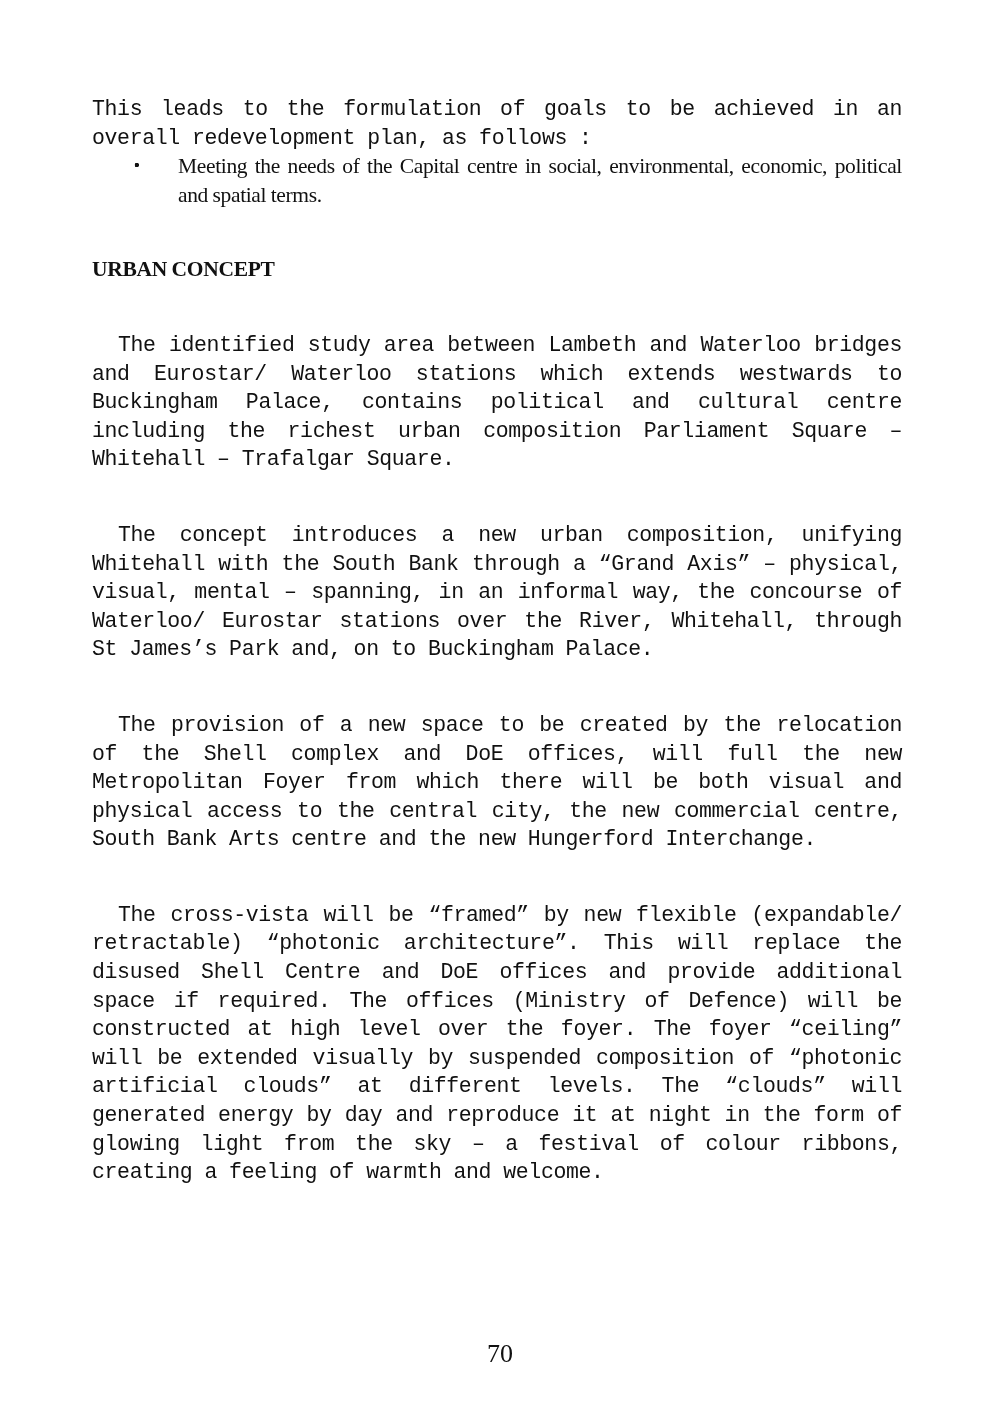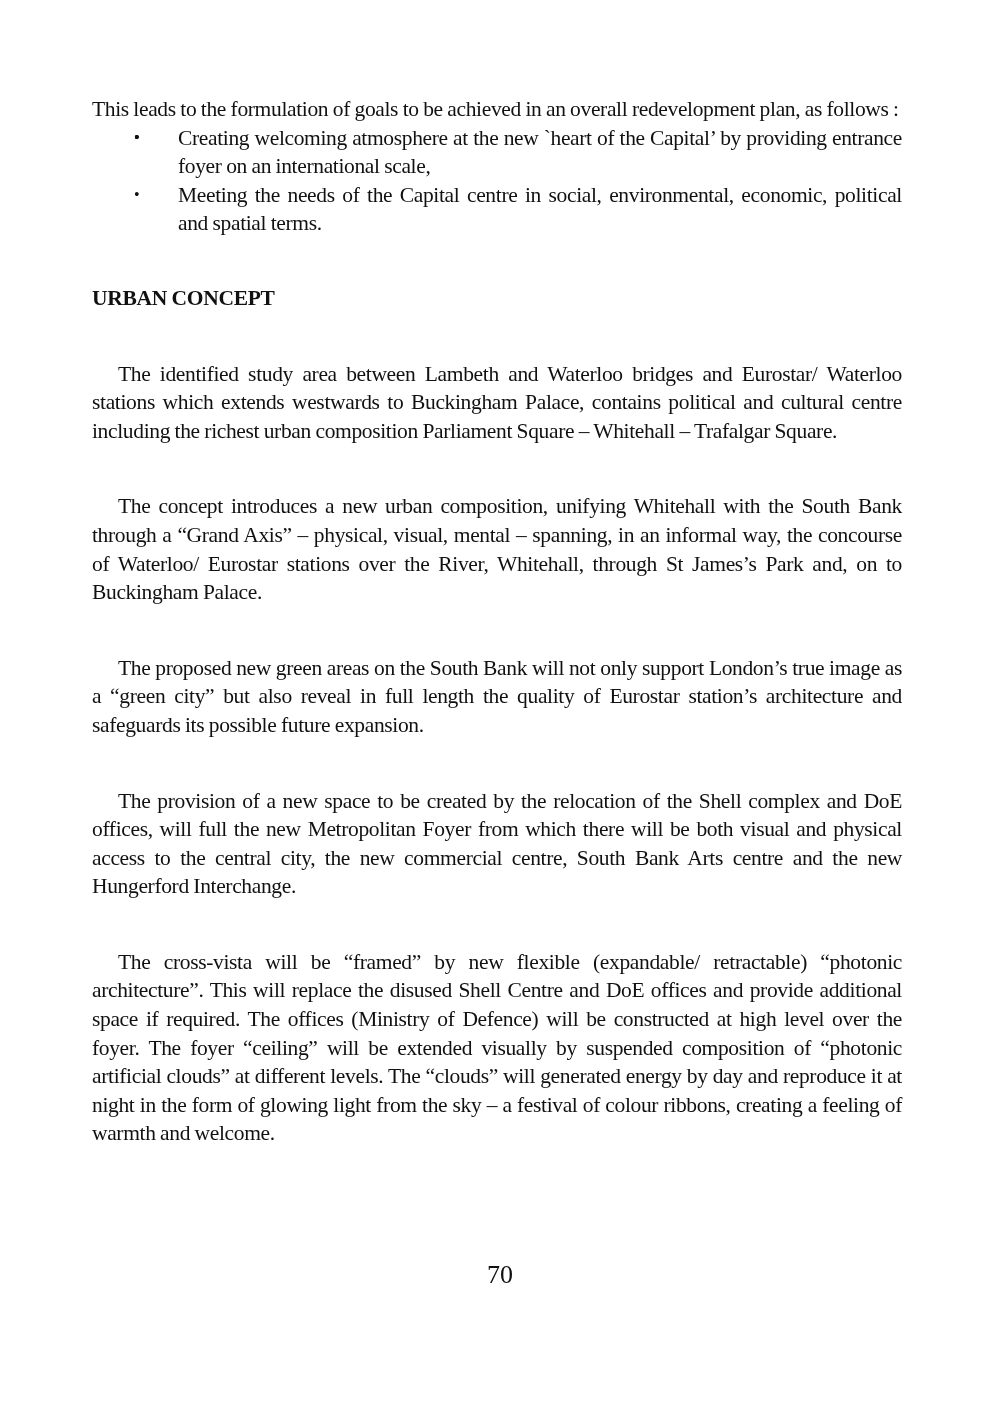--- a/index.html
+++ b/index.html
@@ -21,20 +21,21 @@
       top: 95px;
       width: 810px;
       font-size: 21.5px;
       line-height: 28.6px;
       letter-spacing: -0.35px;
       word-spacing: -0.5px;
     }
     p {
       margin: 0;
       text-align: justify;
+      font-family: Liberation Mono, monospace;
     }
     .intro {
       text-align: justify;
     }
     ul.goals {
       list-style: none;
       margin: 0;
       padding: 0;
     }
     ul.goals li {
@@ -54,51 +55,49 @@
       letter-spacing: -0.3px;
     }
     p.indent {
       text-indent: 26px;
       margin-top: 47px;
     }
     .page-number {
       position: absolute;
       left: 0;
       width: 1000px;
-      top: 1260px;
+      top: 1339px;
       text-align: center;
       font-size: 26px;
       font-family: "Liberation Serif", "DejaVu Serif", serif;
     }
   </style>
 </head>
 <body>
 
 <div class="page">
   <p class="intro">This leads to the formulation of goals to be achieved in an overall redevelopment plan, as follows :</p>
 
   <ul class="goals">
     <li>
       <span class="bullet">•</span>
     </li>
     <li>
       <span class="bullet">•</span>
     </li>
     <li>
       <span class="bullet">•</span>
-      <span>Creating welcoming atmosphere at the new `heart of the Capital’ by providing entrance foyer on an international scale,</span>
     </li>
     <li>
       <span class="bullet">•</span>
       <span>Meeting the needs of the Capital centre in social, environmental, economic, political and spatial terms.</span>
     </li>
   </ul>
 
   <div class="heading">URBAN CONCEPT</div>
 
   <p class="indent">The identified study area between Lambeth and Waterloo bridges and Eurostar/ Waterloo stations which extends westwards to Buckingham Palace, contains political and cultural centre including the richest urban composition Parliament Square – Whitehall – Trafalgar Square.</p>
   <p class="indent">The concept introduces a new urban composition, unifying Whitehall with the South Bank through a “Grand Axis” – physical, visual, mental – spanning, in an informal way, the concourse of Waterloo/ Eurostar stations over the River, Whitehall, through St James’s Park and, on to Buckingham Palace.</p>
-  <p class="indent">The proposed new green areas on the South Bank will not only support London’s true image as a “green city” but also reveal in full length the quality of Eurostar station’s architecture and safeguards its possible future expansion.</p>
   <p class="indent">The provision of a new space to be created by the relocation of the Shell complex and DoE offices, will full the new Metropolitan Foyer from which there will be both visual and physical access to the central city, the new commercial centre, South Bank Arts centre and the new Hungerford Interchange.</p>
   <p class="indent">The cross-vista will be “framed” by new flexible (expandable/ retractable) “photonic architecture”. This will replace the disused Shell Centre and DoE offices and provide additional space if required. The offices (Ministry of Defence) will be constructed at high level over the foyer. The foyer “ceiling” will be extended visually by suspended composition of “photonic artificial clouds” at different levels. The “clouds” will generated energy by day and reproduce it at night in the form of glowing light from the sky – a festival of colour ribbons, creating a feeling of warmth and welcome.</p>
 </div>
 
 <div class="page-number">70</div>
 
 </body></html>

